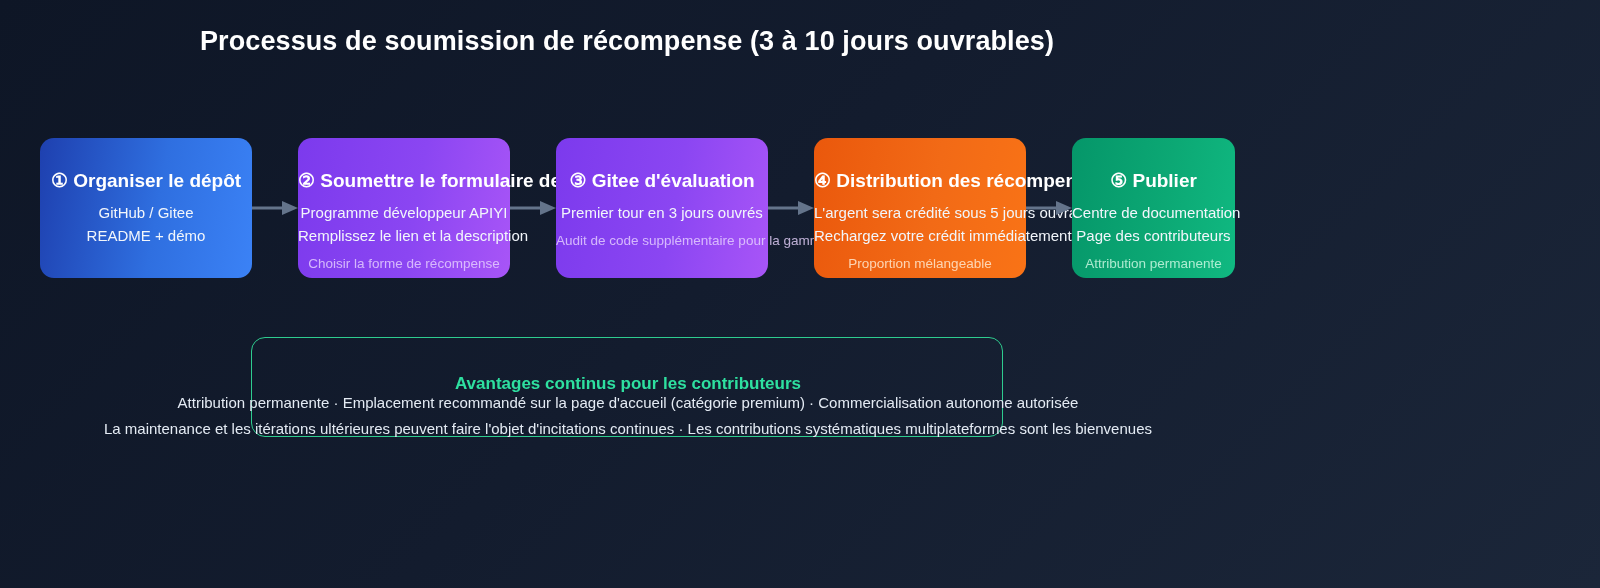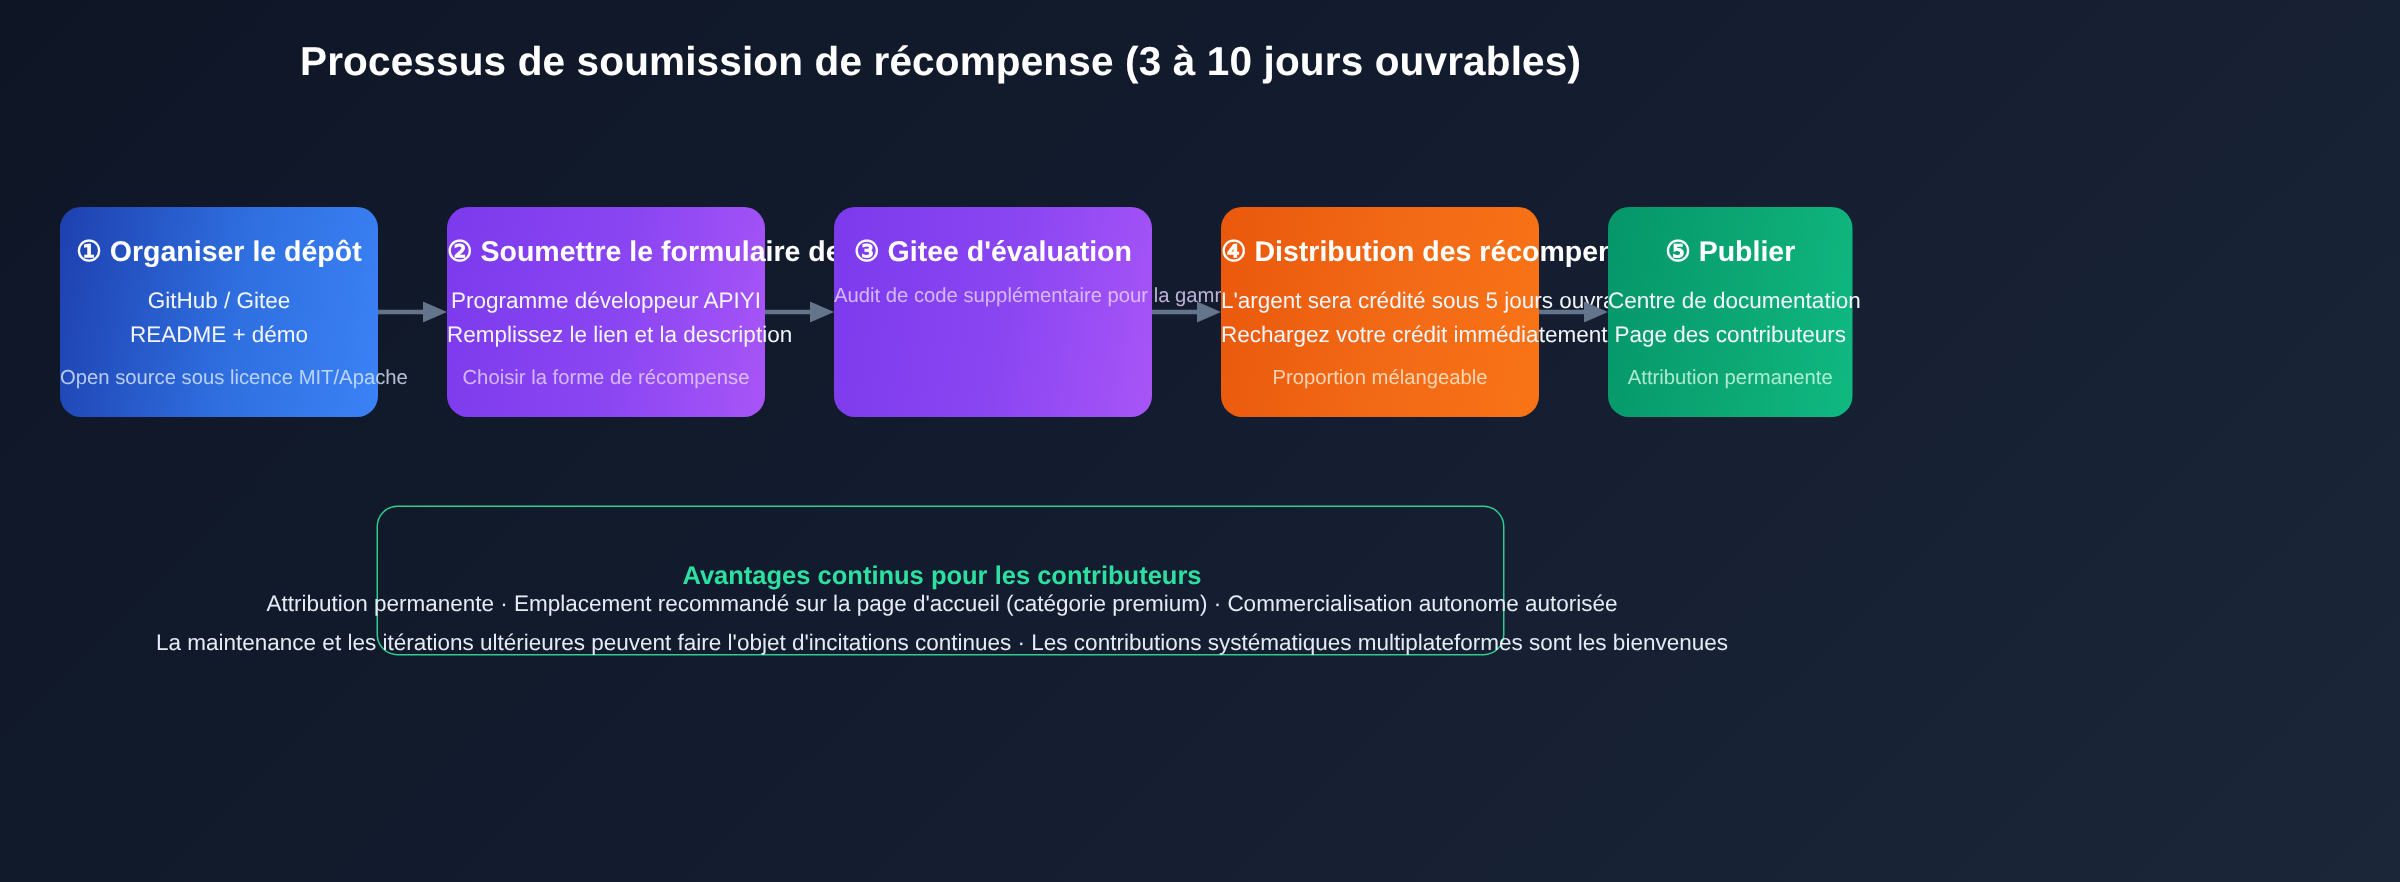--- a/index.html
+++ b/index.html
@@ -45,21 +45,21 @@
     display: flex;
     align-items: center;
     justify-content: space-between;
   }
 
   .step-card {
     position: relative;
     height: 140px;
     border-radius: 14px;
     box-sizing: border-box;
-    padding-top: 20px;
+    padding-top: 32px;
     flex: 0 0 auto;
     text-align: center;
     overflow: visible;
   }
   .step-card.blue   { width: 212px; background: linear-gradient(100deg, #1e40af 0%, #2f6fe0 55%, #3b82f6 100%); }
   .step-card.purple { width: 212px; background: linear-gradient(100deg, #7c3aed 0%, #8b46f2 55%, #a855f7 100%); }
   .step-card.orange { width: 212px; background: linear-gradient(100deg, #ea580c 0%, #f26a16 55%, #f97316 100%); }
   .step-card.green  { width: 163px; background: linear-gradient(100deg, #059669 0%, #0ca874 55%, #10b981 100%); }
 
   .step-title {
@@ -141,21 +141,20 @@
 <div class="stage">
 
   <div class="page-title">Processus de soumission de récompense (3 à 10 jours ouvrables)</div>
 
   <div class="flow-row">
 
     <div class="step-card blue">
       <div class="step-title">① Organiser le dépôt</div>
       <div class="step-line first">GitHub / Gitee</div>
       <div class="step-line">README + démo</div>
-      <div class="step-note">Open source sous licence MIT/Apache</div>
     </div>
 
     <span class="arrow">
       <svg width="46" height="14" viewBox="0 0 46 14" xmlns="http://www.w3.org/2000/svg">
         <rect x="0" y="5.5" width="32" height="3" fill="#64748b"></rect>
         <polygon points="30,0 46,7 30,14" fill="#64748b"></polygon>
       </svg>
     </span>
 
     <div class="step-card purple">
@@ -167,20 +166,21 @@
 
     <span class="arrow">
       <svg width="46" height="14" viewBox="0 0 46 14" xmlns="http://www.w3.org/2000/svg">
         <rect x="0" y="5.5" width="32" height="3" fill="#64748b"></rect>
         <polygon points="30,0 46,7 30,14" fill="#64748b"></polygon>
       </svg>
     </span>
 
     <div class="step-card purple">
       <div class="step-title">③ Gitee d'évaluation</div>
+      <div class="step-line first">Premier tour en 3 jours ouvrés</div>
       <div class="step-note">Audit de code supplémentaire pour la gamme premium</div>
     </div>
 
     <span class="arrow">
       <svg width="46" height="14" viewBox="0 0 46 14" xmlns="http://www.w3.org/2000/svg">
         <rect x="0" y="5.5" width="32" height="3" fill="#64748b"></rect>
         <polygon points="30,0 46,7 30,14" fill="#64748b"></polygon>
       </svg>
     </span>
 

